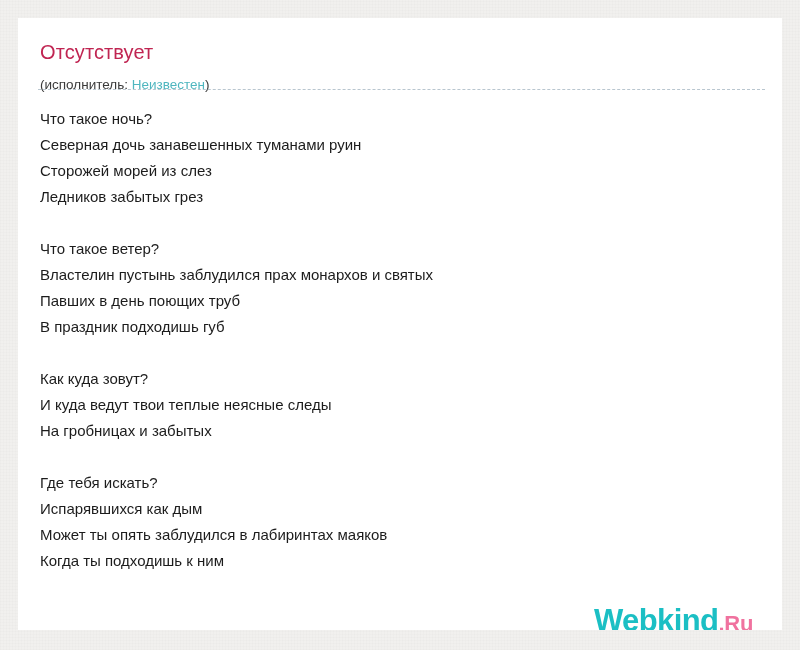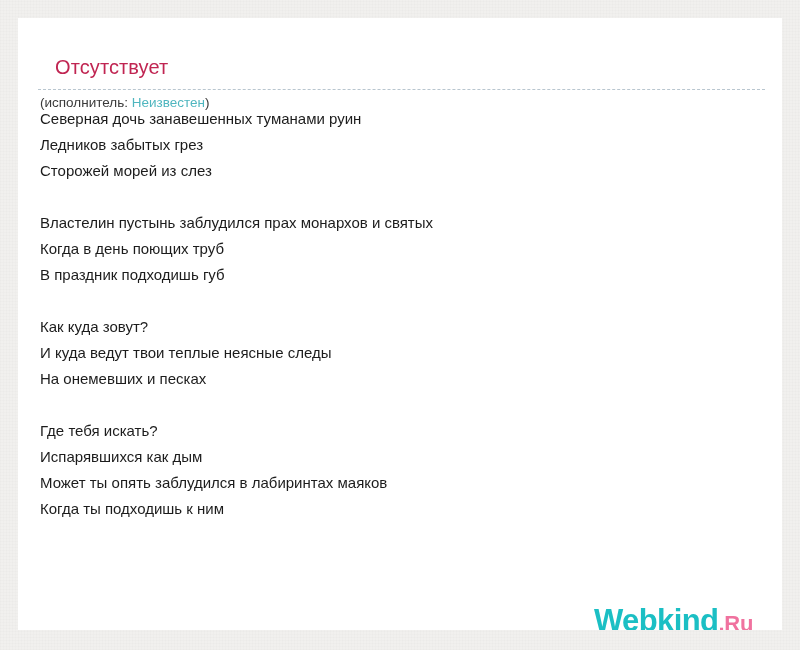--- a/index.html
+++ b/index.html
@@ -42,21 +42,21 @@
     left: 22px;
     top: 22px;
     right: 18px;
   }
 
   .song-title {
     font-size: 20px;
     line-height: 24px;
     color: #c02552;
     font-weight: normal;
-    margin: 15px;
+    margin: 0;
     letter-spacing: 0.1px;
   }
 
   .artist-line {
     margin-top: 12px;
     font-size: 13.5px;
     line-height: 17px;
     color: #3a3a3a;
     white-space: nowrap;
   }
@@ -139,35 +139,37 @@
       <div class="artist-line">
         <span>(исполнитель:</span><span>&nbsp;</span><a class="artist-link" href="#">Неизвестен</a><span>)</span>
       </div>
     </div>
 
     <div class="header-rule"></div>
 
     <div class="lyrics-body">
 
       <div class="stanza">
+        <div class="lyric-line">Что такое ночь?</div>
         <div class="lyric-line">Северная дочь занавешенных туманами руин</div>
+        <div class="lyric-line">Сторожей морей из слез</div>
         <div class="lyric-line">Ледников забытых грез</div>
-        <div class="lyric-line">Сторожей морей из слез</div>
       </div>
 
       <div class="stanza">
+        <div class="lyric-line">Что такое ветер?</div>
         <div class="lyric-line">Властелин пустынь заблудился прах монархов и святых</div>
-        <div class="lyric-line">Когда в день поющих труб</div>
+        <div class="lyric-line">Павших в день поющих труб</div>
         <div class="lyric-line">В праздник подходишь губ</div>
       </div>
 
       <div class="stanza">
         <div class="lyric-line">Как куда зовут?</div>
         <div class="lyric-line">И куда ведут твои теплые неясные следы</div>
-        <div class="lyric-line">На онемевших и песках</div>
+        <div class="lyric-line">На гробницах и забытых</div>
       </div>
 
       <div class="stanza">
         <div class="lyric-line">Где тебя искать?</div>
         <div class="lyric-line">Испарявшихся как дым</div>
         <div class="lyric-line">Может ты опять заблудился в лабиринтах маяков</div>
         <div class="lyric-line">Когда ты подходишь к ним</div>
       </div>
 
     </div>

